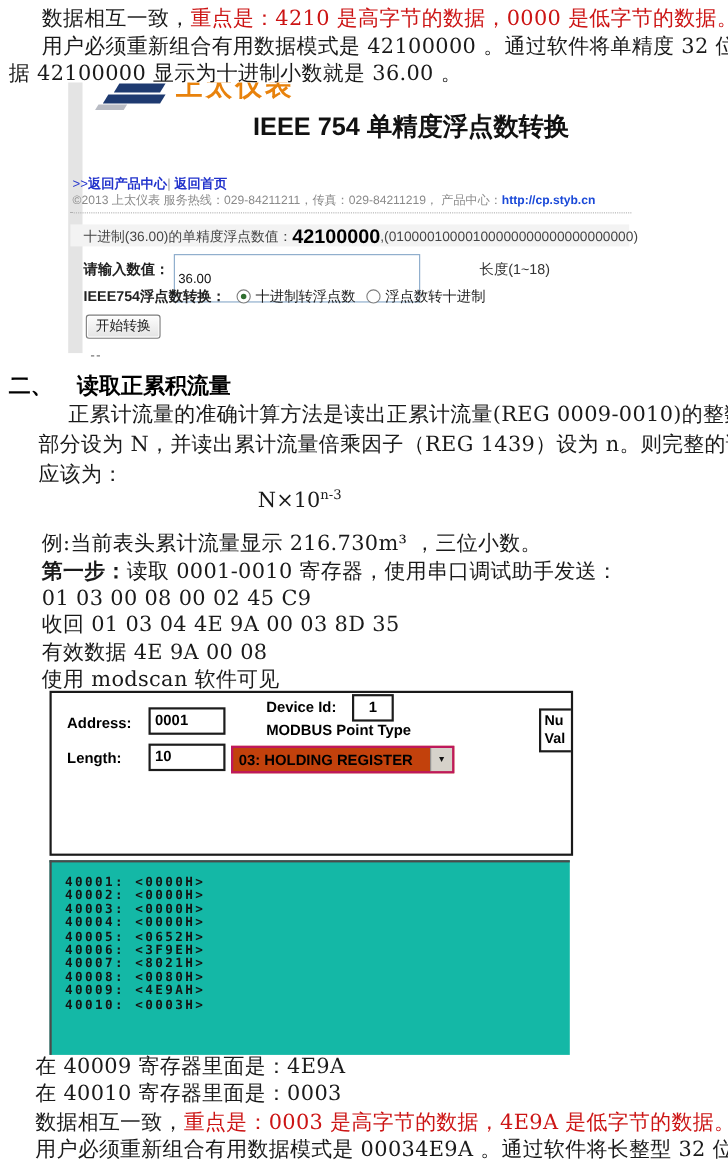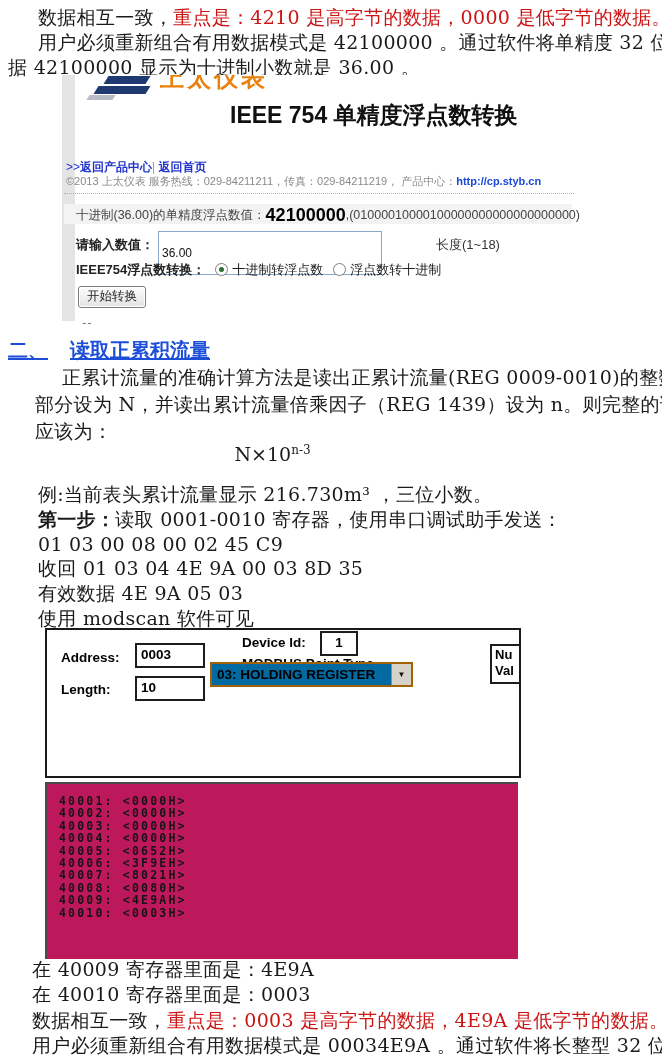--- a/index.html
+++ b/index.html
@@ -45,46 +45,46 @@
   .radio.sel::after{content:"";position:absolute;left:3px;top:3px;width:5px;height:5px;
                     border-radius:50%;background:#2f6e2f;}
   .web-button{left:16px;top:211px;width:66px;height:20px;border:1px solid #7d7d7d;border-radius:3px;
               background:linear-gradient(#fdfdfd,#e3e3e3);font-size:12.5px;color:#222;
               text-align:center;line-height:19px;box-shadow:inset 0 0 0 1px #fff;}
   .cut-fragment{left:20px;top:243px;width:26px;height:6px;overflow:hidden;
                 font-size:12px;color:#777;line-height:12px;letter-spacing:1px;}
 
   
   .sec-heading{left:8px;top:337px;font-family:"Liberation Sans","DejaVu Sans",sans-serif;
-               font-weight:bold;font-size:20px;color:#1d4ed8;white-space:nowrap;text-decoration:underline;}
+               font-weight:bold;font-size:20px;color:#000000;white-space:nowrap;}
   .sec-num{margin-right:22px;}
   .para2{left:35px;top:364px;}
   .para2 .body-line{line-height:27px;}
   .para2 .first{padding-left:27px;}
   .formula-row{left:0;top:443px;width:545px;text-align:center;font-size:19px;}
   .formula-sup{font-size:12px;vertical-align:7px;letter-spacing:0;}
   .steps{left:38px;top:482px;}
   .steps .body-line{line-height:24.8px;}
   .bold{font-weight:bold;}
 
   
   .modscan{left:45px;top:628px;width:472px;height:146px;border:2px solid #1a1a1a;background:#fff;
            overflow:hidden;font-family:"Liberation Sans","DejaVu Sans",sans-serif;
            font-weight:bold;color:#000;}
   .ms-label{position:absolute;font-size:13.5px;}
   .ms-box{position:absolute;border:2px solid #1c1c1c;background:#fff;font-size:13.5px;
           padding:2px 4px;}
-  .ms-combo{position:absolute;left:163px;top:32px;width:194px;height:21px;border:2px solid #a16207;
-            background:#0369a1;font-size:13.5px;line-height:21px;padding-left:5px;}
+  .ms-combo{position:absolute;left:163px;top:48px;width:194px;height:21px;border:2px solid #be185d;
+            background:#c2410c;font-size:13.5px;line-height:21px;padding-left:5px;}
   .ms-combo-arrow{position:absolute;right:0;top:0;width:19px;height:21px;background:#d6d2ca;
                   border-left:1px solid #8d8d8d;text-align:center;font-size:8px;line-height:21px;color:#111;}
   .ms-nuval{position:absolute;left:443px;top:14px;width:48px;height:34px;border:2px solid #1c1c1c;
             font-size:13px;line-height:16px;padding:1px 3px;}
 
-  .data-panel{left:45px;top:782px;width:471px;height:175px;background:#be185d;
+  .data-panel{left:45px;top:782px;width:471px;height:175px;background:#14b8a6;
               border-top:2px solid #4a4a4a;border-left:2px solid #4a4a4a;}
   .register-list{position:absolute;left:12px;top:11px;
                  font-family:"DejaVu Sans Mono","Liberation Mono",monospace;
                  font-weight:bold;font-size:11.5px;line-height:12.4px;letter-spacing:2.2px;color:#141414;}
 
   
   .bottom-para{left:32px;top:957px;}
   .bottom-para .body-line{line-height:25.4px;}
 </style>
 </head>
@@ -128,27 +128,27 @@
     <div class="body-line">应该为：</div>
   </div>
 
   <div class="abs formula-row"><span>N×10</span><span class="formula-sup">n-3</span></div>
 
   <div class="abs steps">
     <div class="body-line">例:当前表头累计流量显示 216.730m³ ，三位小数。</div>
     <div class="body-line"><span class="bold">第一步：</span><span>读取 0001-0010 寄存器，使用串口调试助手发送：</span></div>
     <div class="body-line">01 03 00 08 00 02 45 C9</div>
     <div class="body-line">收回 01 03 04 4E 9A 00 03 8D 35</div>
-    <div class="body-line">有效数据 4E 9A 05 03</div>
+    <div class="body-line">有效数据 4E 9A 00 08</div>
     <div class="body-line">使用 modscan 软件可见</div>
   </div>
 
   <div class="abs modscan">
     <div class="ms-label" style="left:14px;top:20px;">Address:</div>
-    <div class="ms-box" style="left:88px;top:13px;width:58px;height:17px;">0003</div>
+    <div class="ms-box" style="left:88px;top:13px;width:58px;height:17px;">0001</div>
     <div class="ms-label" style="left:14px;top:52px;">Length:</div>
     <div class="ms-box" style="left:88px;top:46px;width:58px;height:17px;">10</div>
     <div class="ms-label" style="left:195px;top:5px;">Device Id:</div>
     <div class="ms-box" style="left:273px;top:1px;width:26px;height:17px;text-align:center;">1</div>
     <div class="ms-label" style="left:195px;top:26px;">MODBUS Point Type</div>
     <div class="ms-combo"><span>03: HOLDING REGISTER</span><span class="ms-combo-arrow">▼</span></div>
     <div class="ms-nuval">
         <div>Nu</div>
         <div>Val</div>
       </div>

